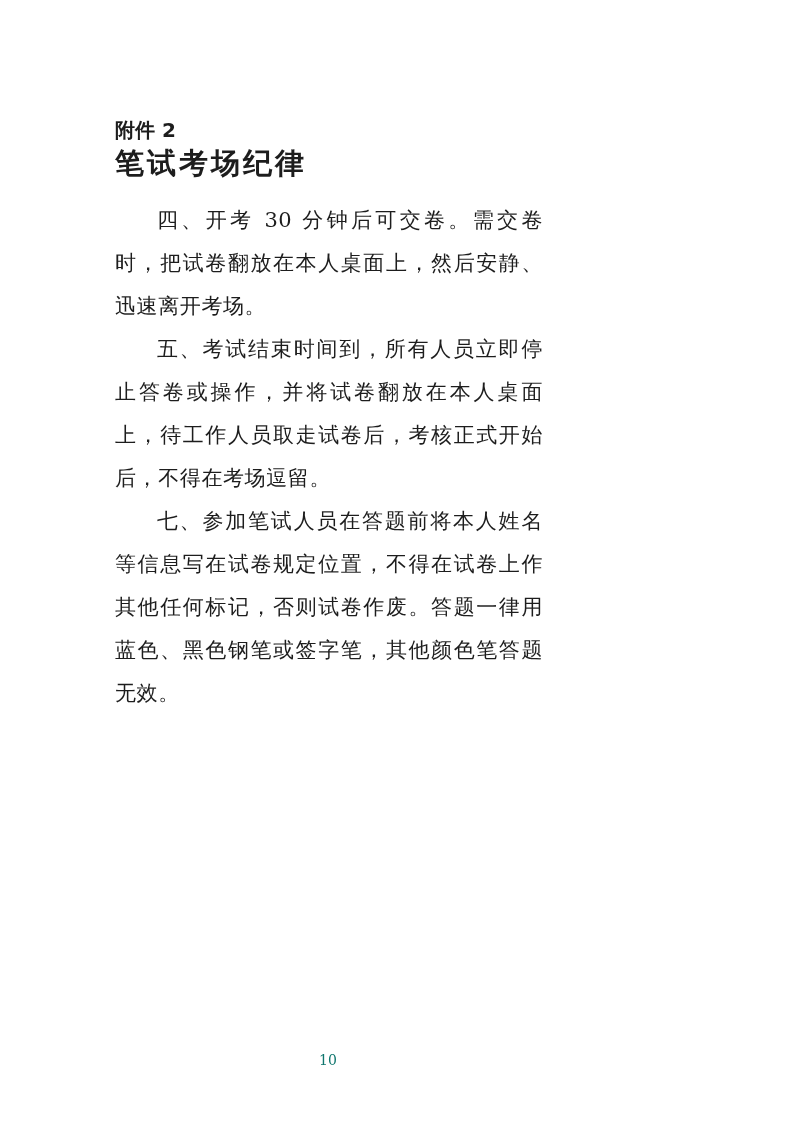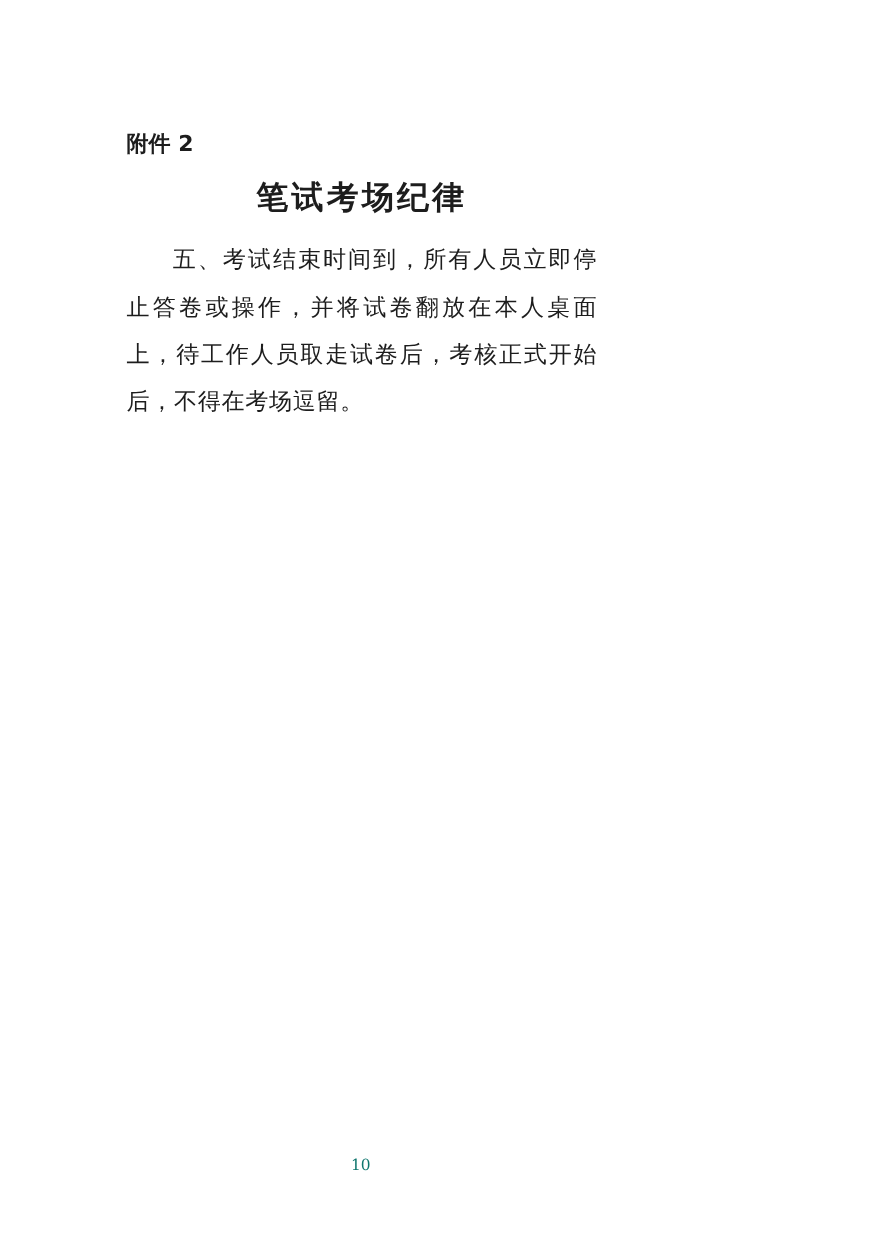--- a/index.html
+++ b/index.html
@@ -19,22 +19,21 @@
     overflow: hidden;
   }
   .attachment {
     font-family: "DejaVu Sans", "Liberation Sans", sans-serif;
     font-size: 20px;
     font-weight: bold;
     line-height: 24px;
     text-align: left;
   }
   .doc-title {
-    margin: 18px 0 0 0;
-    text-align: center;
+    margin: 2px 0 0 0;
     font-size: 29px;
     font-weight: bold;
     line-height: 38px;
     letter-spacing: 3px;
     font-family: "DejaVu Serif", "Liberation Serif", serif;
   }
   .doc-body {
     margin-top: 17px;
   }
   .para {
@@ -61,18 +60,20 @@
 </head>
 <body>
 
 <div class="page">
 
   <div class="attachment">附件 2</div>
 
   <h1 class="doc-title">笔试考场纪律</h1>
 
   <div class="doc-body">
+    <p class="para">四、开考 30 分钟后可交卷。需交卷时，把试卷翻放在本人桌面上，然后安静、迅速离开考场。</p>
     <p class="para">五、考试结束时间到，所有人员立即停止答卷或操作，并将试卷翻放在本人桌面上，待工作人员取走试卷后，考核正式开始后，不得在考场逗留。</p>
+    <p class="para">七、参加笔试人员在答题前将本人姓名等信息写在试卷规定位置，不得在试卷上作其他任何标记，否则试卷作废。答题一律用蓝色、黑色钢笔或签字笔，其他颜色笔答题无效。</p>
   </div>
 
   <div class="page-footer">10</div>
 
 </div>
 
 </body></html>

